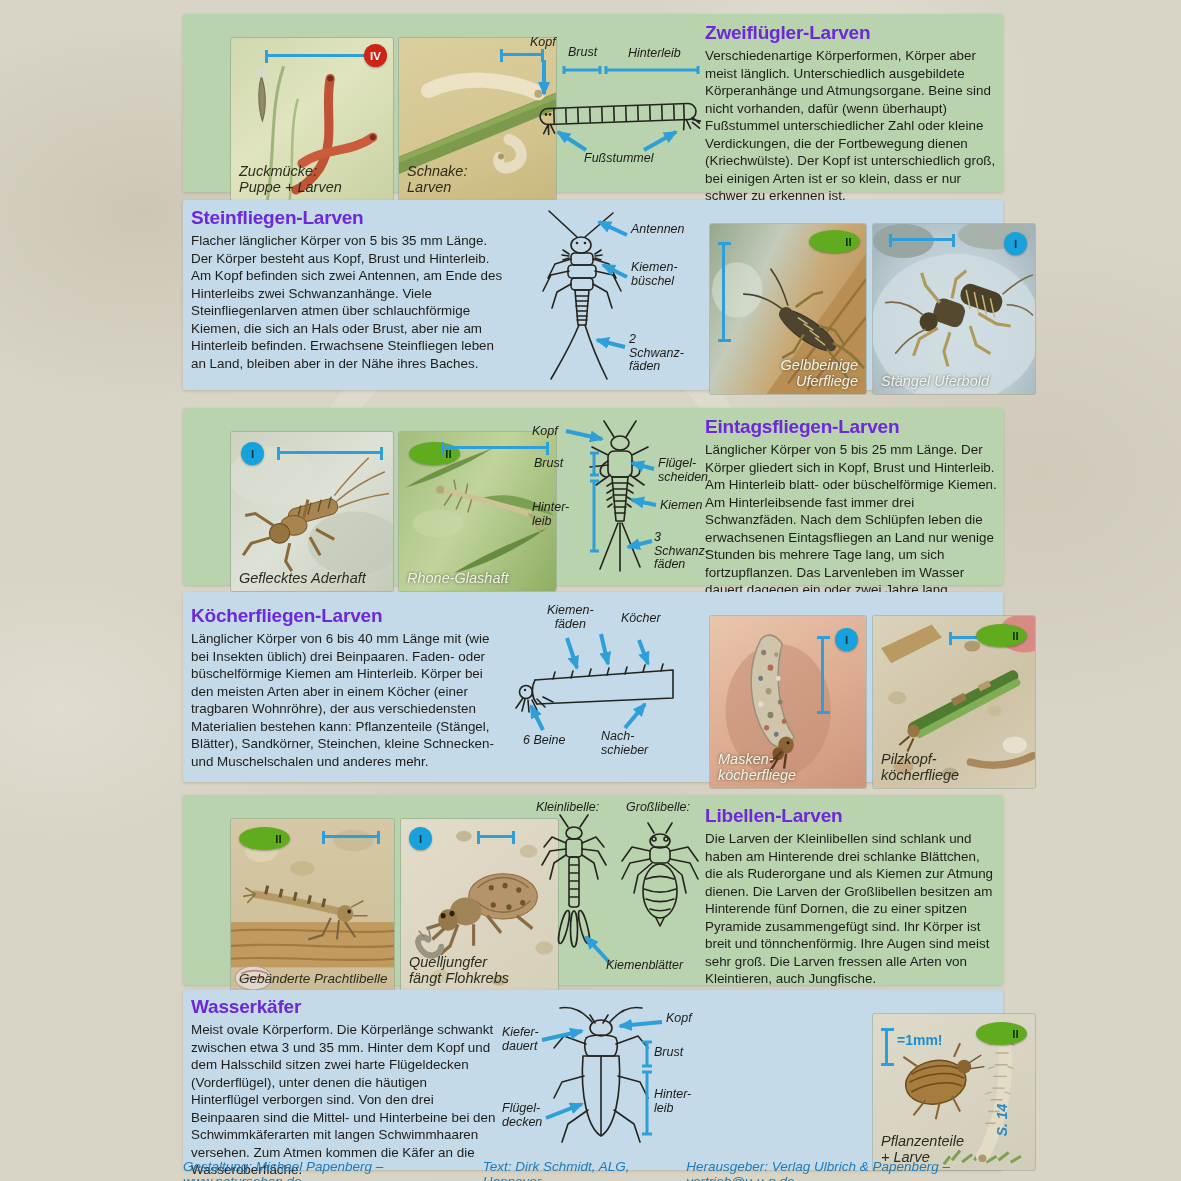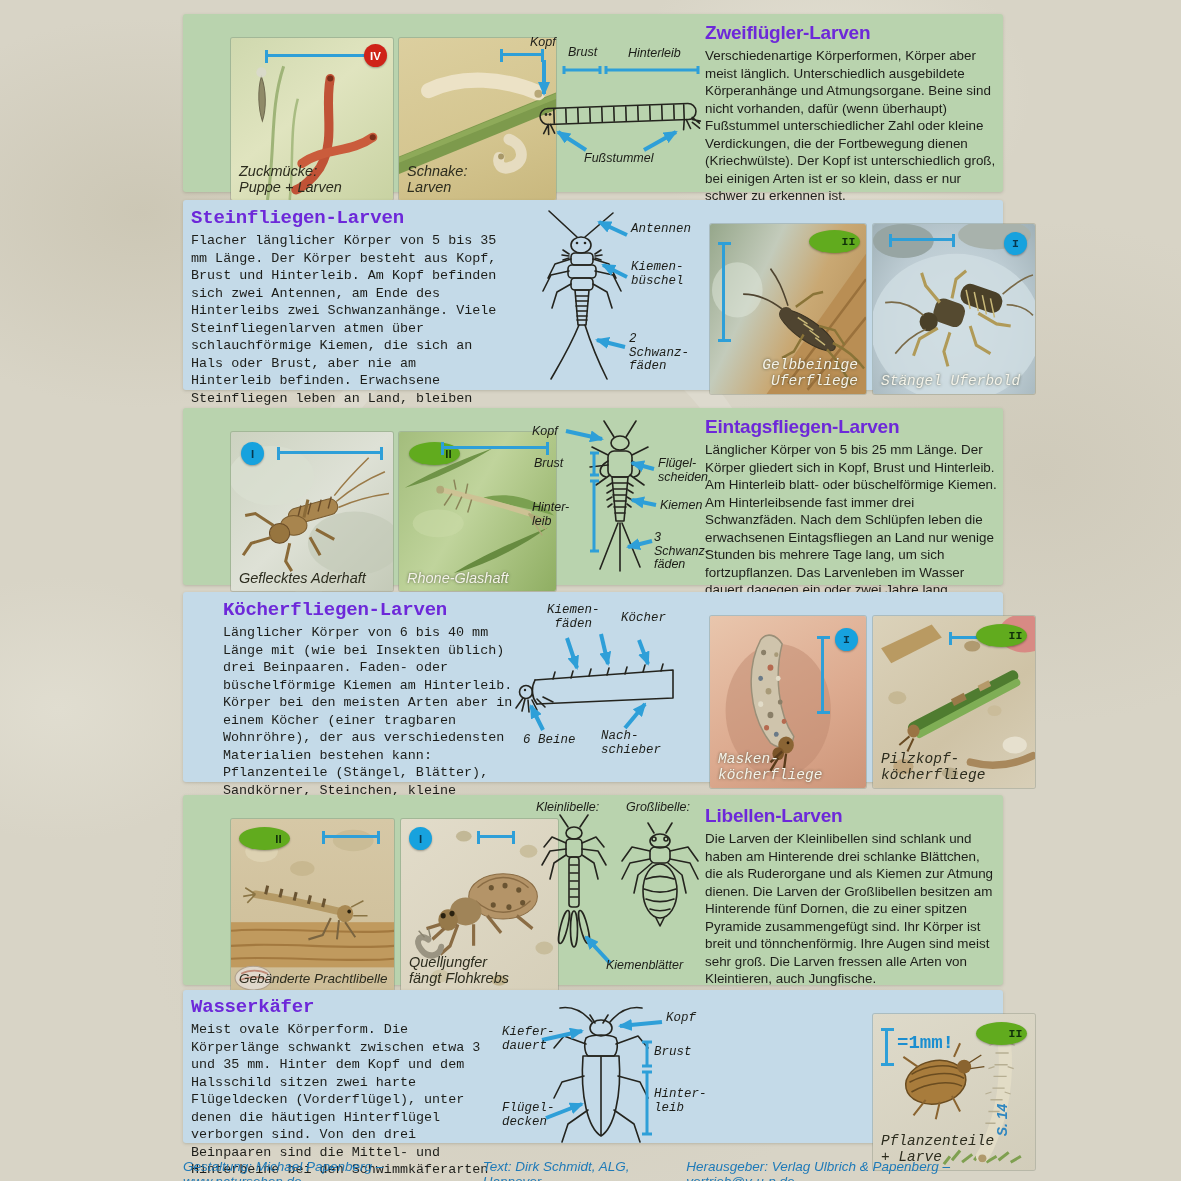--- a/index.html
+++ b/index.html
@@ -11,21 +11,21 @@
       radial-gradient(ellipse 420px 300px at 12% 18%, #ccc7b5 0%, rgba(204,199,181,0) 65%),
       radial-gradient(ellipse 520px 420px at 88% 40%, #cfcaba 0%, rgba(207,202,186,0) 60%),
       radial-gradient(ellipse 640px 500px at 45% 78%, #d1ccbc 0%, rgba(209,204,188,0) 60%),
       radial-gradient(ellipse 340px 260px at 70% 8%, #e4e1d4 0%, rgba(228,225,212,0) 60%),
       radial-gradient(ellipse 300px 220px at 5% 60%, #e0ddd0 0%, rgba(224,221,208,0) 60%);
   }
   .watermark{position:absolute;left:290px;top:300px;width:430px;height:430px;border-radius:50%;
     border:26px solid rgba(255,255,255,.14);}
   .section{position:absolute;left:183px;width:820px;border-radius:3px;box-shadow:0 1px 3px rgba(90,90,70,.25);}
   .green{background:#b9d3ae;}
-  .blue{background:#c4dae8;font-family:Liberation Mono, monospace;}
+  .blue{background:#c4dae8;}
   .tcol{position:absolute;}
   .tcol h2{margin:0 0 3px;font-size:19px;font-weight:700;color:#6d28d9;letter-spacing:-.2px;}
   .tcol p{margin:0;font-size:13.4px;line-height:1.31;color:#1d1e1a;}
   .photo{position:absolute;top:8px;overflow:hidden;border-radius:2px;
     box-shadow:0 0 0 1px rgba(110,120,100,.3);}
   .photo svg.illus{position:absolute;left:0;top:0;width:100%;height:100%;}
   .cap{position:absolute;left:8px;bottom:5px;margin:0;font-style:italic;font-size:14.5px;
     line-height:1.12;white-space:pre-line;color:#2c2c1e;font-weight:500;}
   .cap.light{color:#f4f3e9;text-shadow:0 0 3px rgba(50,55,35,.75);}
   .cap.right{left:auto;right:8px;text-align:right;}
@@ -38,21 +38,21 @@
   .badge[data-color="blue"]{background:#17a2de;color:#07374e;}
   .sb{position:absolute;}
   .sb-h{height:0;border-top:3px solid #2e9fd8;}
   .sb-h::before,.sb-h::after{content:"";position:absolute;top:-7px;width:3px;height:13px;background:#2e9fd8;}
   .sb-h::before{left:0;}
   .sb-h::after{right:0;}
   .sb-v{width:0;border-left:3px solid #2e9fd8;}
   .sb-v::before,.sb-v::after{content:"";position:absolute;left:-7px;height:3px;width:13px;background:#2e9fd8;}
   .sb-v::before{top:0;}
   .sb-v::after{bottom:0;}
-  .note{position:absolute;color:#1b8ed0;font-weight:700;font-size:19px;}
+  .note{position:absolute;color:#1b8ed0;font-weight:700;font-size:14px;}
   .diagram{position:absolute;}
   .diagram svg{position:absolute;left:0;top:0;width:100%;height:100%;}
   .dlabel{position:absolute;font-style:italic;font-size:12.5px;line-height:1.08;white-space:pre-line;
     color:#1c1d18;font-weight:500;}
   .footer{position:absolute;left:183px;top:1159px;width:822px;display:flex;gap:26px;
     font-style:italic;font-size:13.5px;color:#1f7ab8;}
   .pagenum{position:absolute;left:986px;top:1112px;transform:rotate(-90deg);color:#2e86c0;
     font-style:italic;font-weight:700;font-size:14px;}
   
   .p1{background:linear-gradient(140deg,#cfd8ae 0%,#e0e4bf 45%,#c8d2a2 100%);}
@@ -271,21 +271,21 @@
     <span class="dlabel" style="left:126px;top:118px;">3 Schwanz-
 fäden</span>
   </div>
   <div class="tcol" style="left:522px;top:8px;width:292px;">
     <h2>Eintagsfliegen-Larven</h2>
     <p>Länglicher Körper von 5 bis 25 mm Länge. Der Körper gliedert sich in Kopf, Brust und Hinterleib. Am Hinterleib blatt- oder büschelförmige Kiemen. Am Hinterleibsende fast immer drei Schwanzfäden. Nach dem Schlüpfen leben die erwachsenen Eintagsfliegen an Land nur wenige Stunden bis mehrere Tage lang, um sich fortzupflanzen. Das Larvenleben im Wasser dauert dagegen ein oder zwei Jahre lang.</p>
   </div>
 </div>
 
 <div class="section blue" style="top:592px;height:190px;">
-  <div class="tcol" style="left:8px;top:7px;width:312px;margin-left:32px;">
+  <div class="tcol" style="left:8px;top:13px;width:312px;">
     <h2>Köcherfliegen-Larven</h2>
     <p>Länglicher Körper von 6 bis 40 mm Länge mit (wie bei Insekten üblich) drei Beinpaaren. Faden- oder büschelförmige Kiemen am Hinterleib. Körper bei den meisten Arten aber in einem Köcher (einer tragbaren Wohnröhre), der aus verschiedensten Materialien bestehen kann: Pflanzenteile (Stängel, Blätter), Sandkörner, Steinchen, kleine Schnecken- und Muschelschalen und anderes mehr.</p>
   </div>
   <div class="diagram" style="left:322px;top:10px;width:175px;height:168px;">
     <svg viewBox="0 0 175 168">
       <defs>
           <marker id="m4" markerUnits="userSpaceOnUse" markerWidth="14" markerHeight="12" refX="12" refY="6" orient="auto">
             <path d="M0 0 L14 6 L0 12 z" fill="#2e9fd8"></path>
           </marker>
         </defs>
@@ -440,21 +440,21 @@
     <span class="dlabel" style="left:8px;top:0;">Kleinlibelle:</span>
     <span class="dlabel" style="left:98px;top:0;">Großlibelle:</span>
     <span class="dlabel" style="left:78px;top:158px;">Kiemenblätter</span>
   </div>
   <div class="tcol" style="left:522px;top:10px;width:292px;">
     <h2>Libellen-Larven</h2>
     <p>Die Larven der Kleinlibellen sind schlank und haben am Hinterende drei schlanke Blättchen, die als Ruderorgane und als Kiemen zur Atmung dienen. Die Larven der Großlibellen besitzen am Hinterende fünf Dornen, die zu einer spitzen Pyramide zusammengefügt sind. Ihr Körper ist breit und tönnchenförmig. Ihre Augen sind meist sehr groß. Die Larven fressen alle Arten von Kleintieren, auch Jungfische.</p>
   </div>
 </div>
 
-<div class="section blue" style="top:990px;height:153px;">
+<div class="section blue" style="top:990px;height:180px;">
   <div class="tcol" style="left:8px;top:6px;width:306px;">
     <h2>Wasserkäfer</h2>
     <p>Meist ovale Körperform. Die Körperlänge schwankt zwischen etwa 3 und 35 mm. Hinter dem Kopf und dem Halsschild sitzen zwei harte Flügeldecken (Vorderflügel), unter denen die häutigen Hinterflügel verborgen sind. Von den drei Beinpaaren sind die Mittel- und Hinterbeine bei den Schwimmkäferarten mit langen Schwimmhaaren versehen. Zum Atmen kommen die Käfer an die Wasseroberfläche.</p>
   </div>
   <div class="diagram" style="left:315px;top:6px;width:205px;height:160px;">
     <svg viewBox="0 0 205 160">
       <defs>
           <marker id="m6" markerUnits="userSpaceOnUse" markerWidth="14" markerHeight="12" refX="12" refY="6" orient="auto">
             <path d="M0 0 L14 6 L0 12 z" fill="#2e9fd8"></path>
           </marker>

